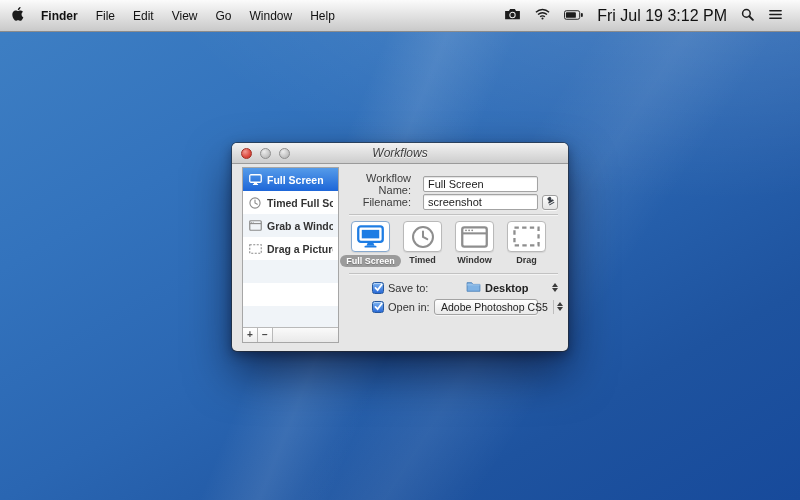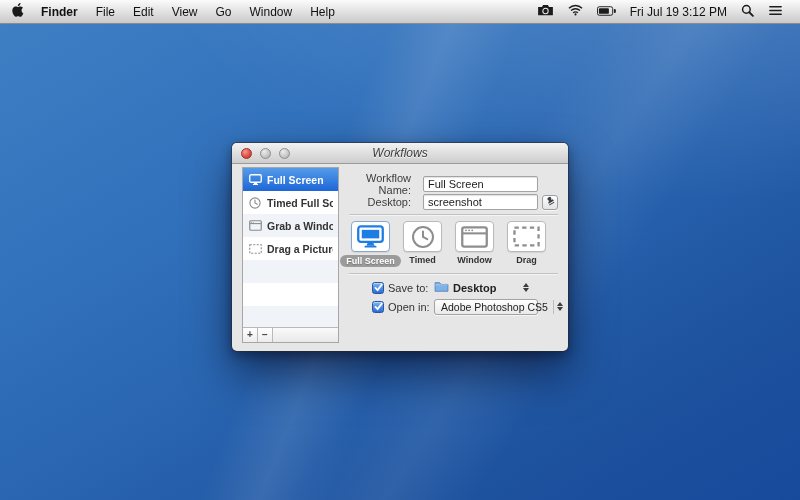--- a/index.html
+++ b/index.html
@@ -11,33 +11,33 @@
     position:absolute; inset:0;
     background:
       radial-gradient(130% 100% at 88% -15%, rgba(255,255,255,0.16), rgba(255,255,255,0) 55%),
       linear-gradient(112deg, rgba(255,255,255,0) 40%, rgba(255,255,255,0.10) 46%, rgba(255,255,255,0) 53%),
       linear-gradient(123deg, rgba(255,255,255,0) 55%, rgba(255,255,255,0.07) 63%, rgba(255,255,255,0) 71%),
       linear-gradient(150deg, #3f80c4 0%, #3373bd 28%, #2a66b2 52%, #1e539f 78%, #174a9b 100%);
   }
 
   
   .menubar{
-    position:absolute; top:0; left:0; right:0; height:24px;
+    position:absolute; top:0; left:0; right:0; height:32px;
     background:linear-gradient(#fbfbfb, #c9c9c9);
     border-bottom:1px solid #8b8b8b;
     display:flex; align-items:center; font-size:12px; color:#111;
     padding:0 10px; z-index:50;
   }
   .menubar .left{ display:flex; align-items:center; height:100%; }
   .menubar .right{ margin-left:auto; display:flex; align-items:center; height:100%; }
   .menu-item{ padding:0 9px; height:100%; display:flex; align-items:center; }
   .menu-item.app{ font-weight:bold; }
   .menu-apple{ padding:0 8px 0 2px; display:flex; align-items:center; height:100%; }
   .status-icon{ padding:0 7px; display:flex; align-items:center; height:100%; }
-  .menubar .clock-text{ padding:0 7px; font-size:12px; }
+  .menubar .clock-text{ padding:0 7px; font-size:16px; }
 
   
   .window{
     position:absolute; left:232px; top:143px; width:336px; height:208px;
     border-radius:5px; background:#e6e6e6;
     box-shadow:0 0 0 1px rgba(40,40,40,0.55), 0 22px 45px rgba(0,0,20,0.55), 0 4px 12px rgba(0,0,20,0.4);
   }
   .titlebar{
     position:absolute; top:0; left:0; right:0; height:21px;
     border-radius:5px 5px 0 0;
@@ -124,21 +124,21 @@
 
   
   .after-head{ margin:2px 0 4px 0; color:#3d3d3d; }
   .arow{ display:flex; align-items:center; margin:0 0 4px 23px; height:15px; gap:4px; }
   .checkbox{
     width:12px; height:12px; border-radius:2.5px; border:1px solid #25589f; flex:none;
     background:linear-gradient(#7db4f2,#2a6ad6); display:flex; align-items:center; justify-content:center;
     box-shadow:inset 0 1px 0 rgba(255,255,255,0.45);
   }
   .alabel{ width:42px; flex:none; }
-  .popup-borderless{ display:flex; align-items:center; gap:4px; width:95px; font-weight:bold; color:#222; }
+  .popup-borderless{ display:flex; align-items:center; gap:4px; width:95px; font-weight:bold; color:#222;margin-left:32px; }
   .popup-borderless .grow{ flex:1; }
   .openin-popup{ width:104px; font-size:10.5px; }
   .openin-popup .txt{ flex:1; white-space:nowrap; }
 </style>
 </head>
 <body>
 
 <div class="desktop">
 
   <div class="menubar">
@@ -271,21 +271,21 @@
       </div>
 
       <div class="panel">
 
         <div class="frow">
           <span class="flabel">Workflow Name:</span>
           <span class="tfield name">Full Screen</span>
         </div>
 
         <div class="frow">
-          <span class="flabel">Desktop:</span>
+          <span class="flabel">Filename:</span>
           <span class="tfield file">screenshot</span>
           <span class="token-btn">
             <span>
               <svg width="11" height="11" viewBox="0 0 14 14">
                   <g transform="rotate(-30 7 7)">
                     <path d="M8 1.2a2 2 0 0 1 2 2c0 1.4-1 1.7-1 2.8h1.7l.7 2.2H3.6l.7-2.2H6C6 4.9 5 4.6 5 3.2a2 2 0 0 1 2-2z" fill="#3a3f46"></path>
                     <rect x="3.2" y="9.4" width="7.6" height="1.3" rx="0.6" fill="#3a3f46"></rect>
                   </g>
                 </svg>
             </span>

